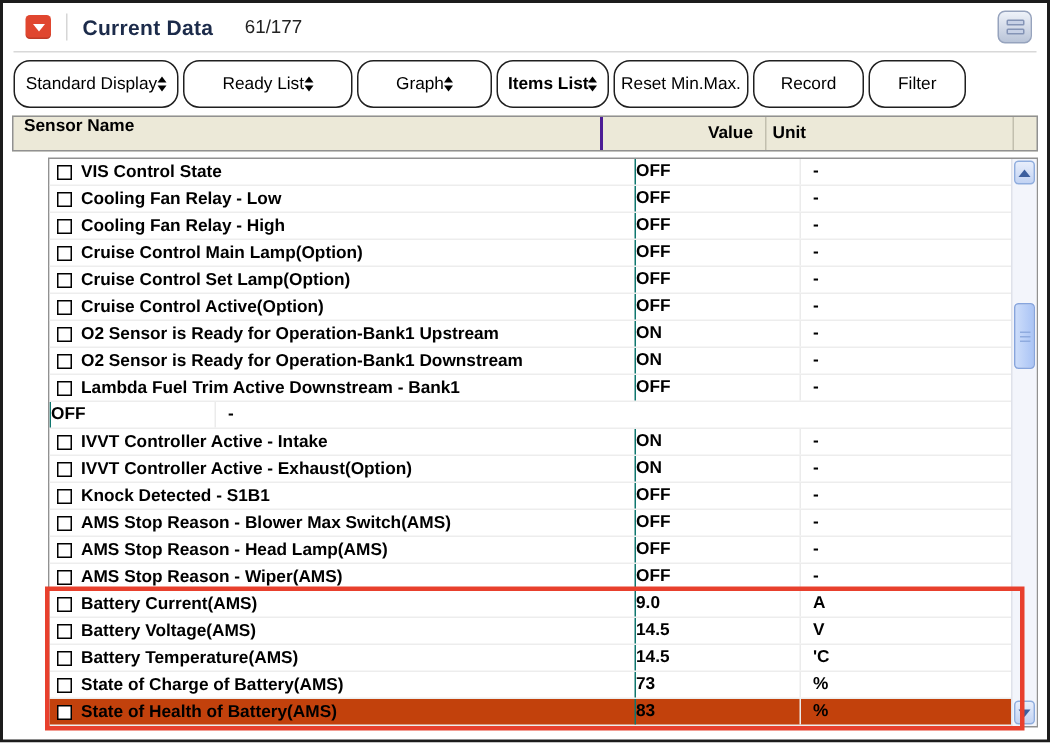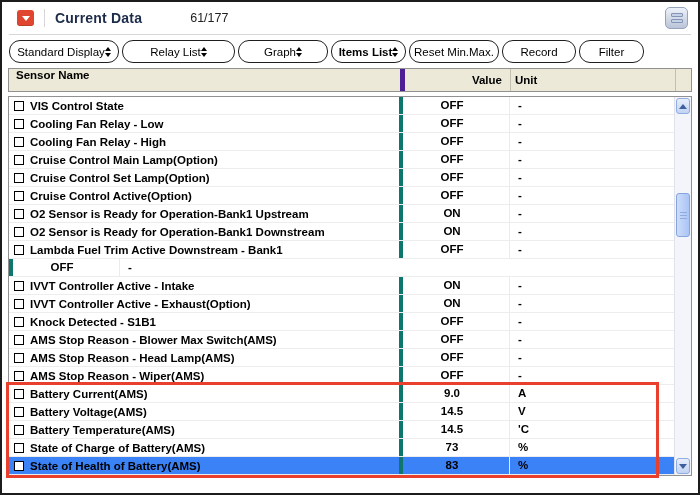--- a/index.html
+++ b/index.html
@@ -17,34 +17,34 @@
     width:17px; height:16px; background:#e0462f; border-radius:3px;
     display:flex; align-items:center; justify-content:center; margin-left:5px;
     box-shadow:inset 0 -1px 0 rgba(0,0,0,.15); cursor:pointer;
   }
   .collapse-btn .tri-down {
     width:0; height:0; border-left:4px solid transparent;
     border-right:4px solid transparent; border-top:5px solid #fff;
   }
   .titlebar-sep { width:1px; height:18px; background:#d6d6d6; margin:0 10px; }
   .page-title { font-size:14px; font-weight:bold; color:#1c2b4a; letter-spacing:.2px; }
-  .counter { margin-left:48px; font-size:12.5px; color:#222; }
+  .counter { margin-left:21px; font-size:12.5px; color:#222; }
   .view-btn {
     margin-left:auto; width:23px; height:22px; border:1px solid #96a3bd; border-radius:5px;
     background:linear-gradient(#eef2f9, #b9c4d8);
     display:flex; flex-direction:column; align-items:center; justify-content:center; gap:2px;
     cursor:pointer;
   }
   .view-btn .bar { width:12px; height:4px; background:#c7d1e6; border:1px solid #8494b6; border-radius:1px; }
   .title-rule { height:1px; background:#d8d8d8; margin:0 7px; }
 
   
   .toolbar { display:flex; gap:3px; padding:5px 6px 5px 7px; }
   .tb-btn {
-    height:23px; border:1.5px solid #1f1f1f; border-radius:11px; background:#fff;
+    height:32px; border:1.5px solid #1f1f1f; border-radius:11px; background:#fff;
     display:flex; align-items:center; justify-content:center; 
     font-size:11.5px; color:#000; cursor:pointer; white-space:nowrap; padding:0 5px;
   }
   .tb-btn:nth-child(1){ width:110px; }
   .tb-btn:nth-child(2){ width:113px; }
   .tb-btn:nth-child(3){ width:90px; }
   .tb-btn:nth-child(4){ width:75px;font-weight:bold; }
   .tb-btn:nth-child(5){ width:90px;justify-content:center; }
   .tb-btn:nth-child(6){ width:74px; }
   .tb-btn:nth-child(7){ width:65px; }
@@ -55,38 +55,38 @@
   .spin .d { border-top:4px solid #000; }
 
   
   .table-area { position:relative; margin:0 6px; }
   .thead {
     display:flex; align-items:flex-start; height:24px;
     background:#ece9d8; border:1px solid #919191;
     font-size:11.5px; font-weight:bold; color:#000;
   }
   .th-name  { width:391px; padding-left:7px; }
-  .th-value { width:110px; text-align:right; padding-right:8px; border-left:5px solid #4c1d95; height:100%; line-height:22px; }
+  .th-value { width:110px; text-align:right; padding-right:8px; border-left:2px solid #4c1d95; height:100%; line-height:22px; }
   .th-unit  { flex:1; padding-left:4px; border-left:1px solid #c2bfae; height:100%; line-height:22px; }
   .th-sp    { width:16px; border-left:1px solid #c2bfae; height:100%; }
 
   .rows-region {
     position:relative; margin-top:4px; height:380px;
-    border:1px solid #919191; background:#fff;
+    border:1px solid #919191; background:#fff;margin-left:24px;
   }
   .rows { position:absolute; left:0; top:0; right:17px; bottom:0; overflow:hidden; }
   .row {
     display:flex; align-items:center; height:18px;
     border-bottom:1px solid #ededed; font-size:11.5px; font-weight:bold; color:#000;
     background:#fff; cursor:default;
   }
-  .row.hl { background:#3b82f6; }
+  .row.hl { background:#c2410c; }
   .cell-name { width:390px; display:flex; align-items:center; gap:6px; padding-left:5px; height:100%; }
   .checkbox { width:10px; height:10px; border:1.6px solid #000; background:#fff; flex:none; cursor:pointer; }
-  .cell-value { width:110px; text-align:center; padding-right:8px; border-left:4px solid #0f766e; height:100%; line-height:17px; }
+  .cell-value { width:110px; text-align:left; padding-right:8px; border-left:1px solid #0f766e; height:100%; line-height:17px; }
   .cell-unit { flex:1; padding-left:8px; border-left:1px solid #ebebeb; height:100%; line-height:17px; }
 
   
   .vscroll {
     position:absolute; top:0; right:0; bottom:0; width:17px;
     background:#f3f5fb; border-left:1px solid #dfe2ea;
   }
   .sb-btn {
     position:absolute; left:1px; right:1px; height:16px; border-radius:3px;
     background:linear-gradient(#e8eefb,#c2d3f3); border:1px solid #8fadde;
@@ -133,21 +133,21 @@
   <div class="toolbar">
     <div class="tb-btn">
       <span>Standard Display</span>
       <span class="spin">
           <i class="u"></i>
           <i class="d"></i>
         </span>
     </div>
 
     <div class="tb-btn">
-      <span>Relay List</span>
+      <span>Ready List</span>
       <span class="spin">
           <i class="u"></i>
           <i class="d"></i>
         </span>
     </div>
 
     <div class="tb-btn">
       <span>Graph</span>
       <span class="spin">
           <i class="u"></i>

